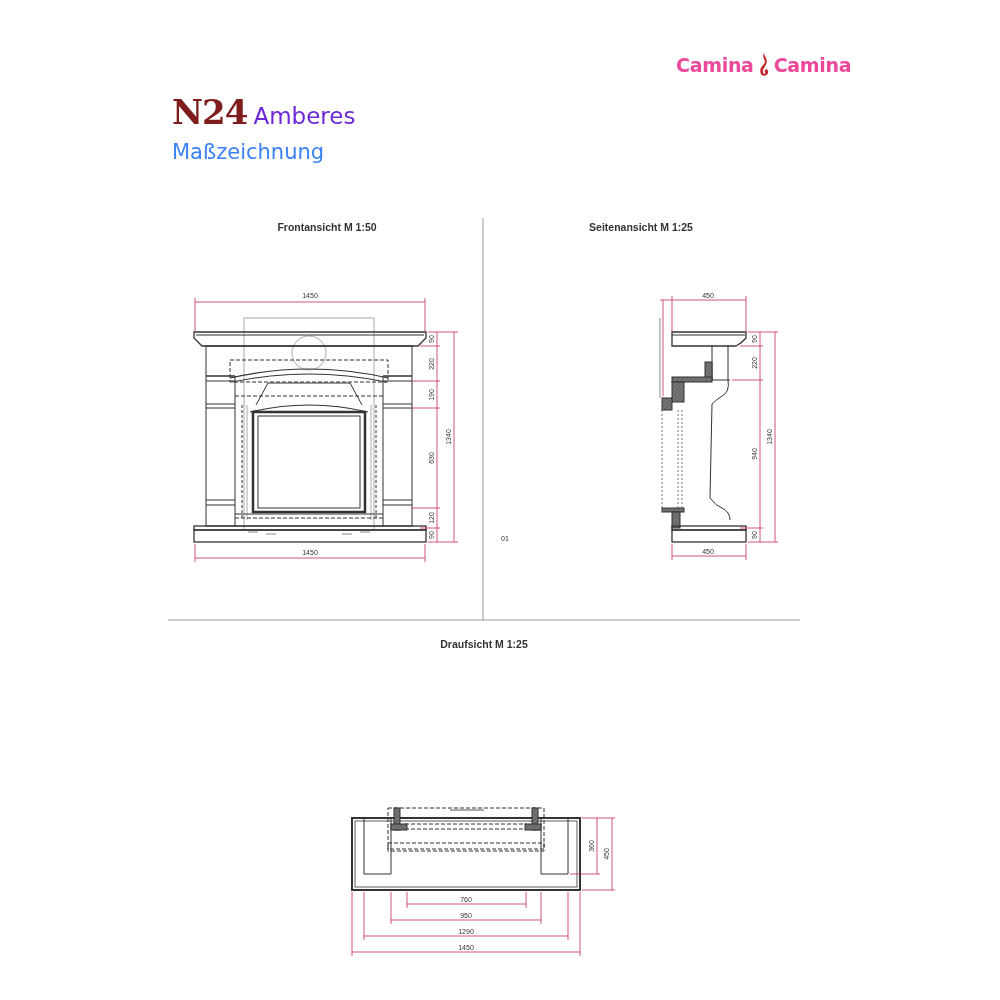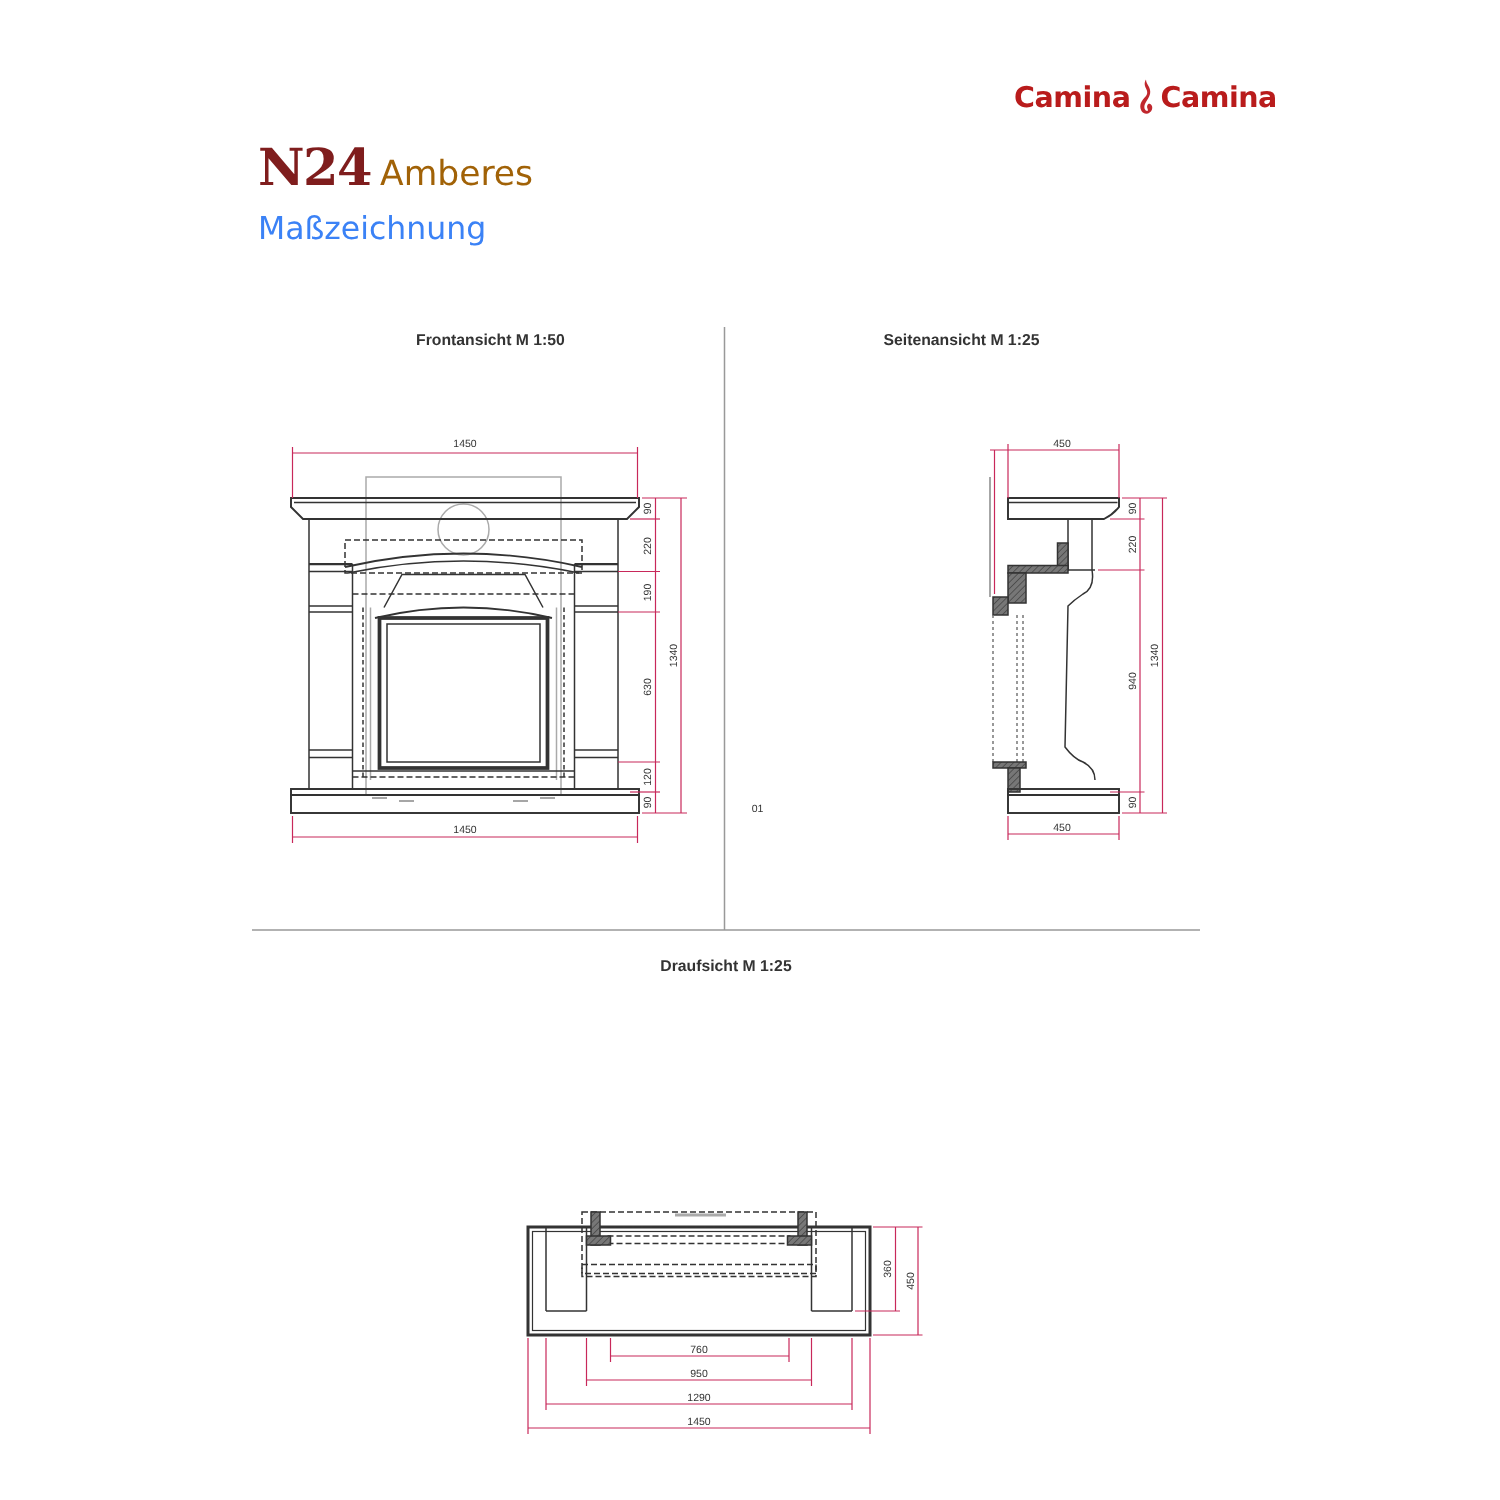--- a/index.html
+++ b/index.html
@@ -1,21 +1,21 @@
 <!DOCTYPE html>
 <html><head>
 <meta charset="utf-8">
 <style>
   html, body { margin:0; padding:0; background:#ffffff; }
   body { width:1000px; height:1000px; position:relative; overflow:hidden; font-family:"Liberation Sans", sans-serif; color:#333; }
-  .logo { position:absolute; left:676px; top:52px; display:flex; align-items:center; font-family:"DejaVu Sans", sans-serif; font-weight:bold; font-size:19px; color:#b91c1c; letter-spacing:-0.3px; }
+  .logo { position:absolute; left:676px; top:52px; display:flex; align-items:center; font-family:"DejaVu Sans", sans-serif; font-weight:bold; font-size:19px; color:#ec4899; letter-spacing:-0.3px; }
   .logo .flame { width:14px; height:26px; margin:0 3px; }
   .title { position:absolute; left:172px; top:92px; }
   .title .code { font-family:"DejaVu Serif", serif; font-weight:bold; font-size:34px; color:#7f1d1d; letter-spacing:-1px; }
-  .title .name { font-family:"DejaVu Sans", sans-serif; font-size:23px; color:#a16207; margin-left:6px; font-weight:normal;margin-top:11px; }
+  .title .name { font-family:"DejaVu Sans", sans-serif; font-size:23px; color:#6d28d9; margin-left:6px; font-weight:normal;margin-top:11px; }
   .subtitle { position:absolute; left:172px; top:140px; font-family:"DejaVu Sans", sans-serif; font-size:21px; color:#3b82f6; }
   .view-label { position:absolute; font-family:"Liberation Sans", sans-serif; font-weight:bold; font-size:10.5px; color:#333; transform:translateX(-50%); white-space:nowrap; }
   svg.drawing { position:absolute; left:0; top:0; }
   .dim { font-family:"Liberation Sans", sans-serif; font-size:7px; fill:#333; }
 </style>
 </head>
 <body>
 
 <div class="logo">
   <span>Camina</span>

